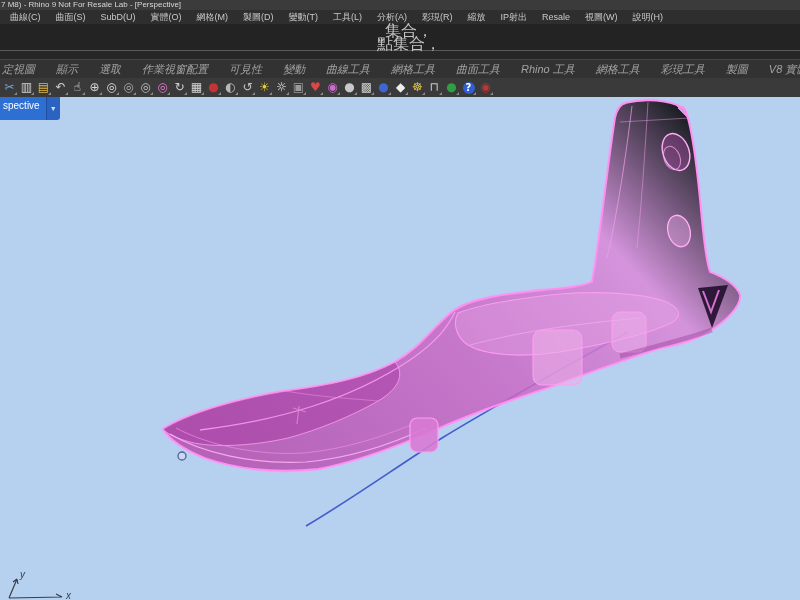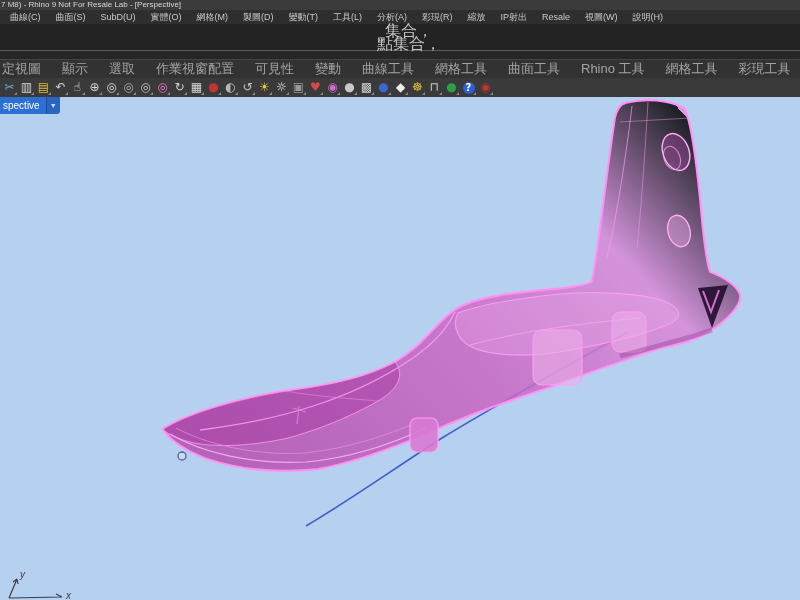--- a/index.html
+++ b/index.html
@@ -12,33 +12,33 @@
   .menubar .menu-item { font-size:9px; color:#c9c9c9; white-space:nowrap; cursor:default; }
   .cmd-history { background:#232323; }
   .cmd-history .cmd-line { height:13px; line-height:13px; font-size:16px;
               color:#c4c4c4; padding-left:18px; white-space:nowrap;text-align:center; }
   .cmd-divider { height:1px; background:#5a5a5a; }
   .cmd-input-row { height:8px; background:#262626; }
   .cmd-input-row input { width:100%; height:100%; background:transparent; border:none;
               color:#ddd; font-size:8px; outline:none; }
   .tabbar { height:19px; background:#323232; display:flex; align-items:center;
               gap:21px; padding-left:2px; border-top:1px solid #444; }
-  .tabbar .tb-tab { font-size:13px; color:#a3a3a3; white-space:nowrap; cursor:default; }
+  .tabbar .tb-tab { font-size:11px; color:#a3a3a3; white-space:nowrap; cursor:default;font-style:italic; }
   .iconbar { height:19px; background:#3a3a3a; display:flex; align-items:center;
               padding-left:1px; }
   .tb-btn { width:17px; height:17px; display:flex; align-items:center; justify-content:center;
               font-size:12px; line-height:17px; position:relative; cursor:default;
               font-family:"DejaVu Sans", sans-serif; }
   .tb-btn::after { content:""; position:absolute; right:1px; bottom:1px;
               border-left:3px solid transparent; border-bottom:3px solid #8a8a8a; }
   .tb-btn.badge { font-size:10px; font-weight:bold; }
   .tb-btn.badge i { font-style:normal; width:12px; height:12px; border-radius:50%;
               display:flex; align-items:center; justify-content:center; }
   .viewport { position:absolute; top:97px; left:0; right:0; bottom:0; background:#b6d1ef; }
-  .vp-tab { position:absolute; top:0; left:0; height:17px; display:flex; z-index:5;
+  .vp-tab { position:absolute; top:0; left:0; height:23px; display:flex; z-index:5;
               border-bottom-right-radius:3px; overflow:hidden; }
   .vp-tab .vp-label { background:#2e6fd4; color:#fff; font-size:10px; line-height:17px;
               padding:0 6px 0 3px; }
   .vp-tab .vp-caret { background:#2a63c0; color:#cfe0ff; width:14px; font-size:7px;
               display:flex; align-items:center; justify-content:center;
               border-left:1px solid #1e4f9e; }
   svg.scene { position:absolute; inset:0; width:100%; height:100%; }
 </style>
 </head>
 <body>

